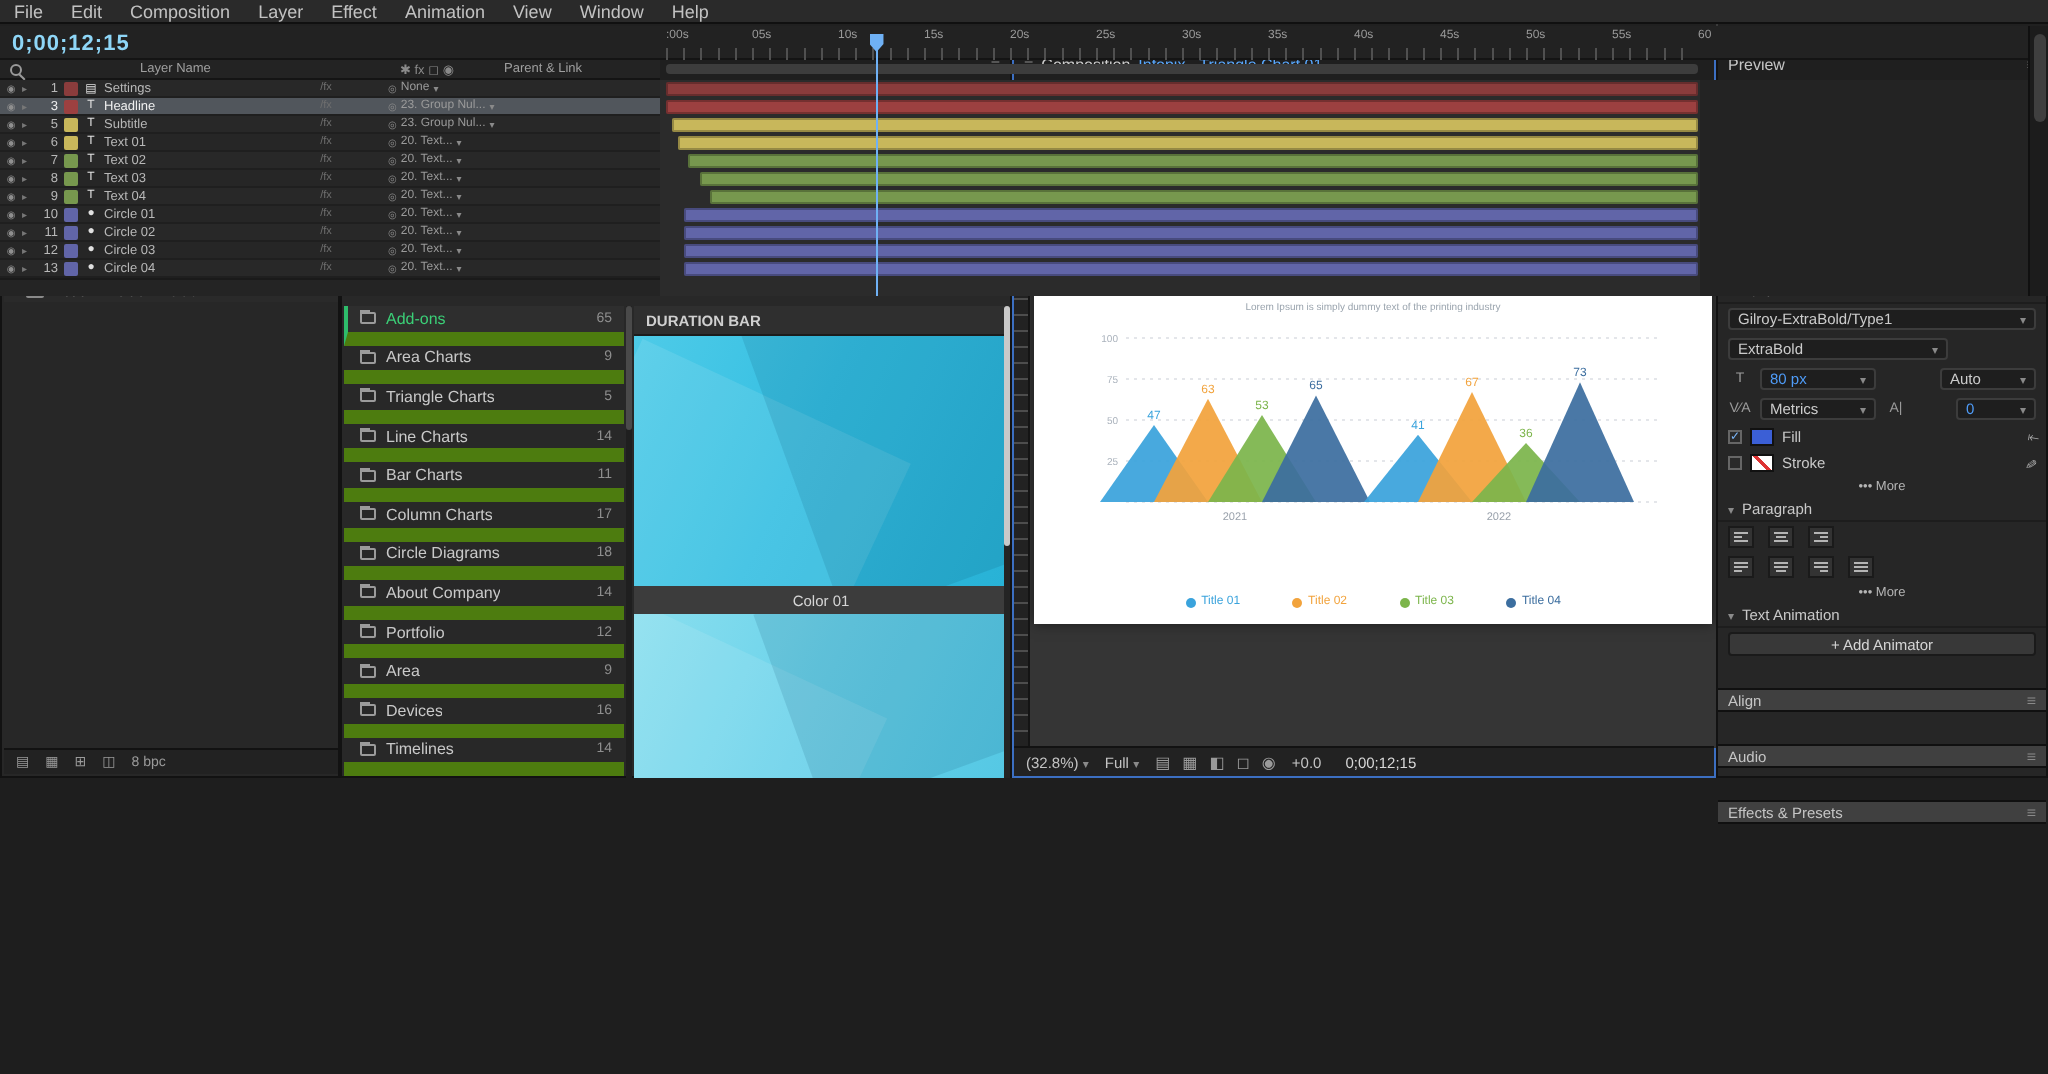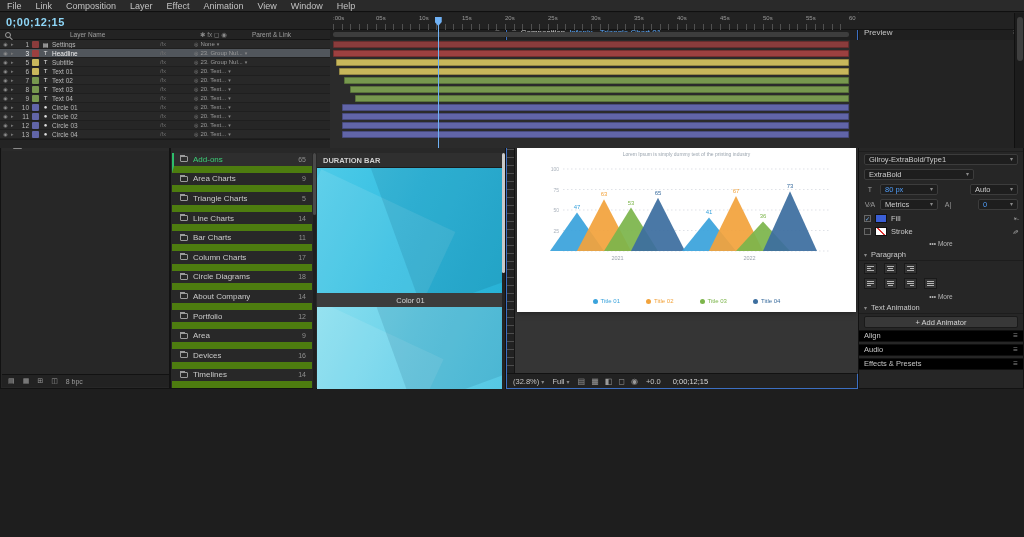--- a/index.html
+++ b/index.html
@@ -129,37 +129,37 @@
   .pvbtn{font-size:7px;color:#cfcfcf}
   .subhead{height:12px;background:#2d2d2d;display:flex;align-items:center;padding:0 5px;font-size:7.5px;font-weight:bold;color:#ddd;border-bottom:1px solid #151515}
   .secrow{height:12px;display:flex;align-items:center;gap:4px;padding:0 5px;font-size:7.5px;color:#c9c9c9;border-bottom:1px solid #1d1d1d}
   .secrow .reset{margin-left:auto;color:#4f9cf8}
   #transform-rows .trow{height:12px;display:flex;align-items:center;gap:3px;padding:0 5px;font-size:7.5px}
   .t-watch{color:#8f8f8f;font-size:7px;width:8px}
   .t-label{color:#b5b5b5}
   .t-link{color:#8f8f8f;font-size:7px}
   .t-vals{margin-left:auto;display:flex}
   .t-val{width:36px;text-align:right;color:#4f9cf8}
-  .dd{height:11px;background:#1e1e1e;border:1px solid #3c3c3c;border-radius:2px;display:flex;align-items:flex-start;
+  .dd{height:11px;background:#1e1e1e;border:1px solid #3c3c3c;border-radius:2px;display:flex;align-items:flex-end;
     padding:0 4px;font-size:7.5px;color:#cccccc;gap:3px}
   .dd .caret{margin-left:auto}
   .proprow{display:flex;align-items:center;gap:4px;padding:2px 5px;font-size:7.5px}
   .mini-ico{color:#9a9a9a;font-size:7px;width:12px;text-align:center}
   .checkbox{width:7px;height:7px;border:1px solid #666;background:#2a2a2a;color:#7ab4f5;font-size:6px;line-height:6px;text-align:center}
   .swatch-fill{width:12px;height:9px;background:#3b5fd6;border:1px solid #111}
   .swatch-stroke{width:12px;height:9px;background:#fff;border:1px solid #111;
     background-image:linear-gradient(45deg,transparent 44%,#d33 44%,#d33 56%,transparent 56%)}
   .eyedrop{margin-left:auto;color:#aaa;font-size:7px;transform:rotate(100deg)}
   .more-row{height:11px;display:flex;align-items:center;justify-content:center;font-size:6.5px;color:#b5b5b5}
   .albtn{width:13px;height:11px;background:#333;border:1px solid #1a1a1a;display:inline-flex;flex-direction:column;justify-content:center;gap:1px;padding:2px;margin-right:3px}
   .albtn i{display:block;height:1px;background:#b5b5b5}
   #add-animator{margin:2px 5px;height:12px;background:#383838;border:1px solid #1a1a1a;border-radius:2px;
     display:flex;align-items:center;justify-content:center;font-size:7.5px;color:#d5d5d5}
-  .collapsed-head{height:12px;background:#000000;display:flex;align-items:flex-start;padding:0 5px;font-size:7.5px;color:#c5c5c5;
-    border-top:1px solid #101010;border-bottom:1px solid #101010;gap:4px;margin-top:2px}
+  .collapsed-head{height:12px;background:#404040;display:flex;align-items:center;padding:0 5px;font-size:7.5px;color:#c5c5c5;
+    border-top:1px solid #101010;border-bottom:1px solid #101010;gap:4px;margin-top:16px}
 
   
   #timeline-panel{left:0;top:389px;width:1024px;height:148px;background:#262626;border-top:1px solid #101010}
   #timeline-tabs{display:flex;height:13px;background:#1b1b1b;border-bottom:1px solid #101010}
   .ttab{display:flex;align-items:center;gap:3px;padding:0 7px;font-size:7.5px;color:#9b9b9b;background:#212121;border-right:1px solid #101010;white-space:nowrap}
   .ttab.active{background:#2e2e2e;color:#d8d8d8}
   .ttab-ico{width:7px;height:6px;background:#8a5a9a;border-radius:1px;flex:none}
   .ttab-burger{color:#8a8a8a;margin-left:2px}
   #tl-head{position:absolute;left:0;top:13px;width:1014px;height:17px;background:#222;border-bottom:1px solid #141414}
   #tl-timecode{position:absolute;left:6px;top:3px;font-size:11px;font-weight:bold;color:#8ed6f7;letter-spacing:.5px}
@@ -199,21 +199,21 @@
   #tl-scrollbar{position:absolute;left:1014px;top:13px;width:10px;height:135px;background:#1c1c1c;border-left:1px solid #101010}
   #tl-scroll-thumb{position:absolute;left:2px;top:4px;width:6px;height:44px;background:#3f3f3f;border-radius:3px}
 </style>
 </head>
 <body>
 
 <div id="app">
 
   <div id="menubar">
       <span class="menu-item">File</span>
-      <span class="menu-item">Link</span>
+      <span class="menu-item">Edit</span>
       <span class="menu-item">Composition</span>
       <span class="menu-item">Layer</span>
       <span class="menu-item">Effect</span>
       <span class="menu-item">Animation</span>
       <span class="menu-item">View</span>
       <span class="menu-item">Window</span>
       <span class="menu-item">Help</span>
     </div>
 
   <div id="toolbar">

